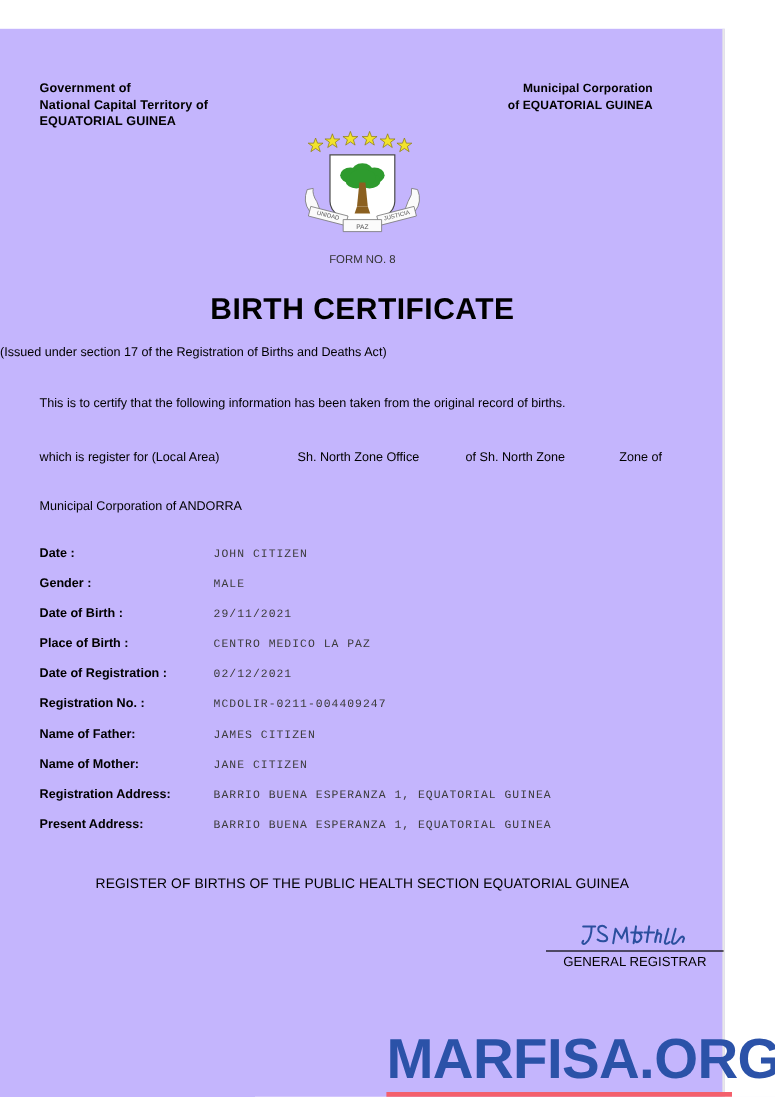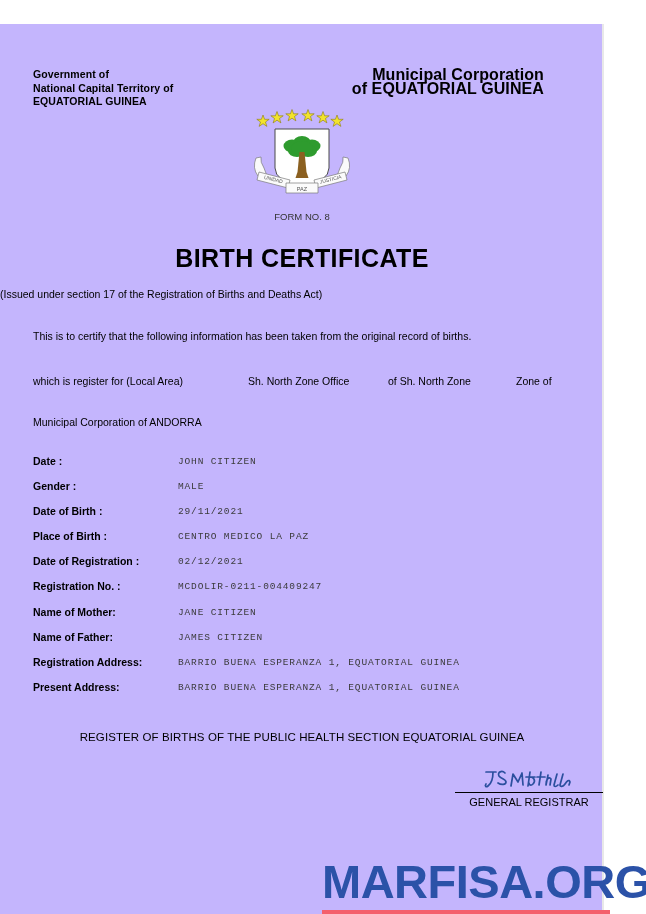--- a/index.html
+++ b/index.html
@@ -35,21 +35,21 @@
     position: absolute;
     left: 33px; top: 44px;
     font-size: 10.5px;
     font-weight: bold;
     line-height: 13.5px;
     letter-spacing: 0.1px;
   }
   .hdr-right {
     position: absolute;
     right: 60px; top: 44px;
-    font-size: 16px;
+    font-size: 10px;
     font-weight: bold;
     line-height: 13.5px;
     text-align: right;
     letter-spacing: 0.1px;
   }
 
   
   .emblem {
     position: absolute;
     left: 50%;
@@ -281,26 +281,26 @@
     </div>
     <div class="field-row">
       <span class="field-label">Date of Registration :</span>
       <span class="field-value">02/12/2021</span>
     </div>
     <div class="field-row">
       <span class="field-label">Registration No. :</span>
       <span class="field-value">MCDOLIR-0211-004409247</span>
     </div>
     <div class="field-row">
+      <span class="field-label">Name of Father:</span>
+      <span class="field-value">JAMES CITIZEN</span>
+    </div>
+    <div class="field-row">
       <span class="field-label">Name of Mother:</span>
       <span class="field-value">JANE CITIZEN</span>
-    </div>
-    <div class="field-row">
-      <span class="field-label">Name of Father:</span>
-      <span class="field-value">JAMES CITIZEN</span>
     </div>
     <div class="field-row">
       <span class="field-label">Registration  Address:</span>
       <span class="field-value">BARRIO BUENA ESPERANZA 1, EQUATORIAL GUINEA</span>
     </div>
     <div class="field-row">
       <span class="field-label">Present  Address:</span>
       <span class="field-value">BARRIO BUENA ESPERANZA 1, EQUATORIAL GUINEA</span>
     </div>
   </div>

